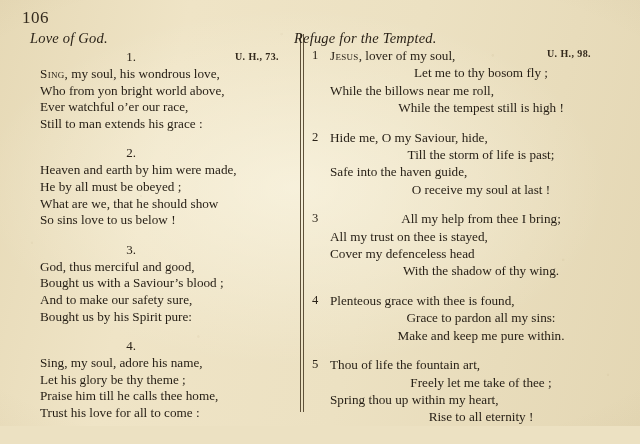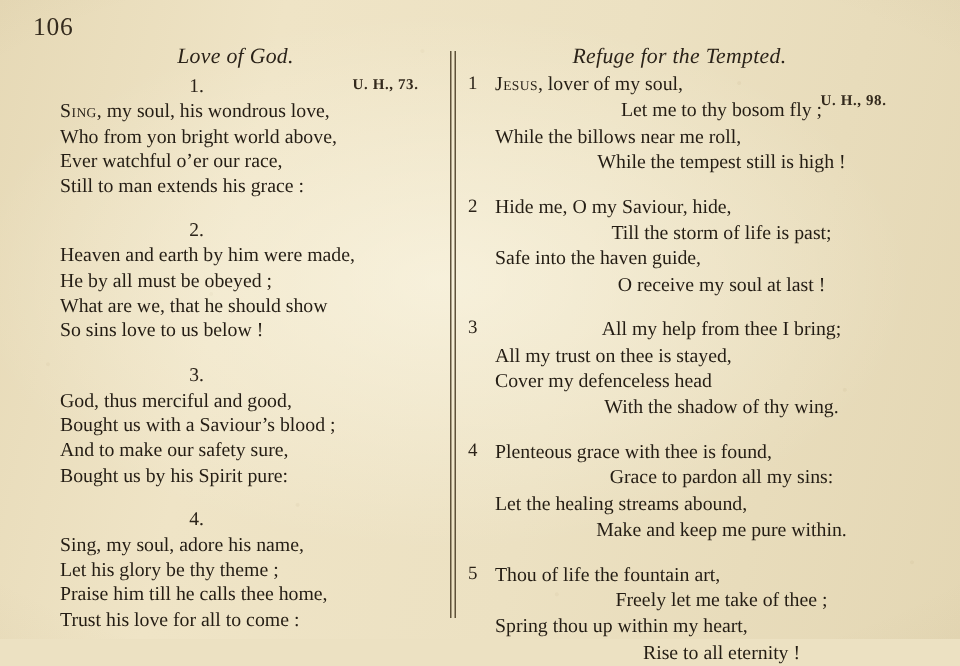--- a/index.html
+++ b/index.html
@@ -58,38 +58,38 @@
   .column {
     position: absolute;
     top: 30px;
   }
   #col-left  { left: 26px;  width: 258px; }
   #col-right { left: 312px; width: 300px; }
 
   .section-title {
     font-style: italic;
     font-size: 14.5px;
-    text-align: center;
+    text-align: left;
     color: #2b2319;
     letter-spacing: 0.2px;
     white-space: nowrap;
   }
   #col-left .section-title  { margin-left: 4px; }
   #col-right .section-title { margin-left: -18px; }
 
   .tune-ref {
     position: absolute;
     font-size: 10px;
     font-weight: bold;
     letter-spacing: 0.4px;
     color: #33291c;
     white-space: nowrap;
   }
   #ref-left  { left: 209px; top: 21px; }
-  #ref-right { left: 235px; top: 32px; }
+  #ref-right { left: 235px; top: 18px; }
 
   
   .stanza-left { margin-top: 2px; }
   .stanza-num {
     text-align: center;
     font-size: 13px;
     margin: 0 0 1px 0;
     padding-right: 48px;
     color: #2b2319;
   }
@@ -223,21 +223,20 @@
           <div class="vnum">3</div>
           <div class="line indent">All my help from thee I bring;</div>
           <div class="line">All my trust on thee is stayed,</div>
           <div class="line">Cover my defenceless head</div>
           <div class="line indent">With the shadow of thy wing.</div>
         </div>
         <div class="stanza-right">
           <div class="vnum">4</div>
           <div class="line">Plenteous grace with thee is found,</div>
           <div class="line indent">Grace to pardon all my sins:</div>
-          <div class="line">Let the healing streams abound,</div>
           <div class="line indent">Make and keep me pure within.</div>
         </div>
         <div class="stanza-right">
           <div class="vnum">5</div>
           <div class="line">Thou of life the fountain art,</div>
           <div class="line indent">Freely let me take of thee ;</div>
           <div class="line">Spring thou up within my heart,</div>
           <div class="line indent">Rise to all eternity !</div>
         </div>
       </div>

